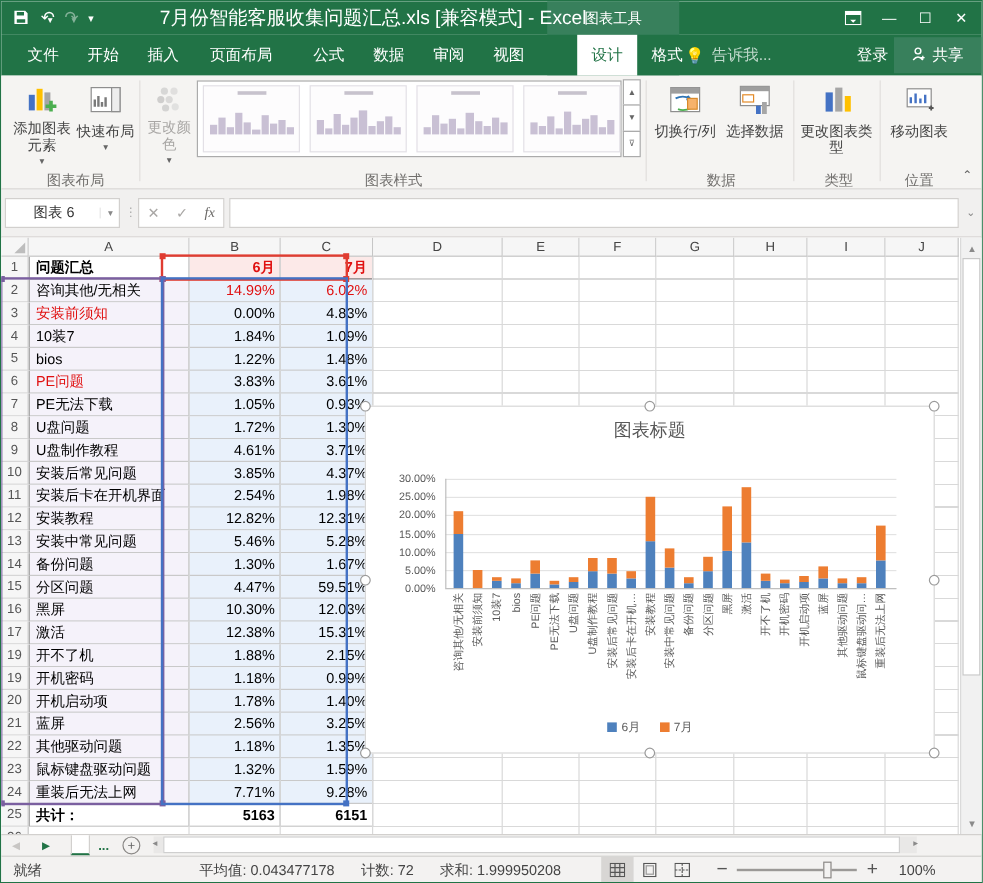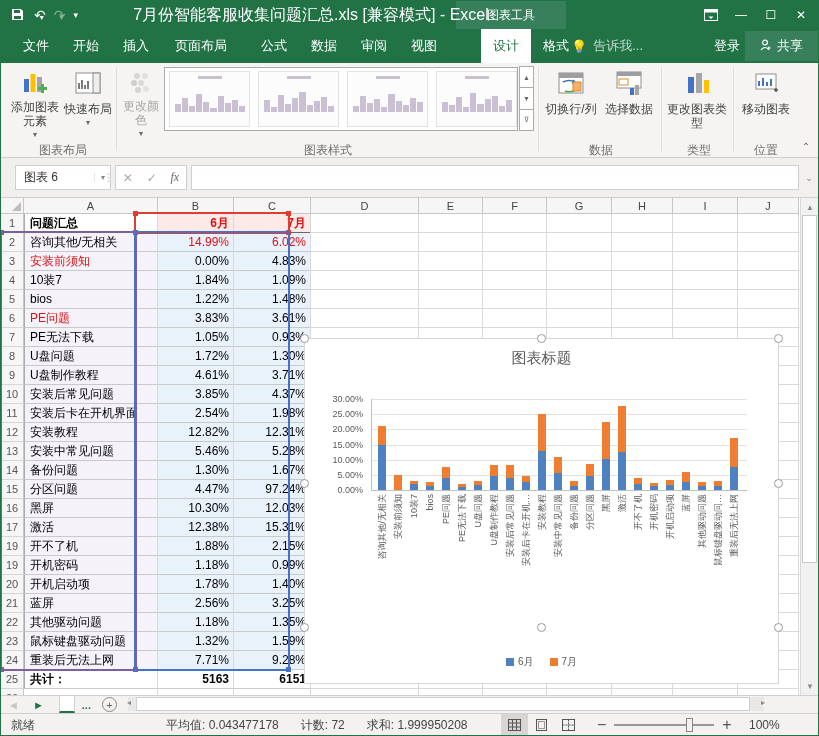--- a/index.html
+++ b/index.html
@@ -51,22 +51,22 @@
                  align-items:flex-end; gap:1px; }
   .thumb .bars i { flex:1; background:#C9C0D4; }
   .gal-arrows { position:absolute; left:518px; top:4px; width:15px; height:64px; display:flex; flex-direction:column; }
   .gal-arrows div { flex:1; background:#fff; border:1px solid #ABABAB; margin-top:-1px; font-size:7px;
                     color:#666; display:flex; align-items:center; justify-content:center; }
   .collapse { position:absolute; left:797px; top:76px; width:16px; height:14px; color:#666; font-size:10px;
               display:flex; align-items:center; justify-content:center; }
 
   
   .fxbar { left:0; top:157px; width:819px; height:40px; background:#F1F0EF; border-bottom:1px solid #D2D0CE; }
-  .namebox { left:14px; top:164px; width:96px; height:25px; background:#fff; border:1px solid #D2D0CE;
-             display:flex; align-items:center; font-size:12px; color:#333; padding-left:8px; }
+  .namebox { left:3px; top:164px; width:96px; height:25px; background:#fff; border:1px solid #D2D0CE;
+             display:flex; align-items:center; font-size:12px; color:#333; padding-left:23px; }
   .namebox .nb-caret { margin-left:auto; padding-right:5px; font-size:8px; color:#888; border-left:1px solid #E6E6E6; padding-left:6px; }
   .fxdots { left:104px; top:164px; width:8px; height:25px; color:#AAA; font-size:10px; display:flex;
             align-items:center; justify-content:center; }
   .fxbtns { left:114px; top:164px; width:72px; height:25px; background:#fff; border:1px solid #D2D0CE;
             display:flex; align-items:center; justify-content:space-around; color:#A9A7A5; font-size:12px; }
   .fxfield { left:190px; top:164px; width:608px; height:25px; background:#fff; border:1px solid #D2D0CE; }
   .fxmore { left:800px; top:164px; width:16px; height:25px; display:flex; align-items:center;
             justify-content:center; color:#888; font-size:9px; }
 
   
@@ -101,21 +101,21 @@
   .rngbox { position:absolute; pointer-events:none; }
   .hdl { position:absolute; width:5px; height:5px; background:inherit; }
 
   
   .vscroll { position:absolute; left:799px; top:0; width:18px; height:497px; background:#F1F1F1; border-left:1px solid #DADADA; }
   .varrow { position:absolute; left:1px; width:16px; height:16px; color:#8A8A8A; font-size:8px;
             display:flex; align-items:center; justify-content:center; }
   .vthumb { position:absolute; left:1px; top:17px; width:15px; height:348px; background:#fff; border:1px solid #C8C8C8; }
 
   
-  .chart { left:303px; top:337px; width:475px; height:346px; background:#fff; border:1px solid #D7D7D7; }
+  .chart { left:303px; top:337px; width:475px; height:290px; background:#fff; border:1px solid #D7D7D7; }
   .ch-title { position:absolute; left:0; top:10px; width:100%; text-align:center; color:#595959; font-size:15px; }
   .ch-grid { position:absolute; height:1px; background:#E3E3E3; }
   .ch-tick { position:absolute; width:48px; text-align:right; font-size:9px; color:#595959; }
   .ch-axis-v { position:absolute; width:1px; background:#BFBFBF; }
   .ch-axis-h { position:absolute; height:1px; background:#BFBFBF; }
   .bar { position:absolute; width:8px; }
   .xlab { position:absolute; width:108px; text-align:right; font-size:9px; color:#595959; line-height:10px;
           transform-origin:0 0; transform:rotate(-90deg) translateX(-100%); white-space:nowrap; }
   .legend { position:absolute; left:0; bottom:14px; width:100%; display:flex; justify-content:center; gap:16px;
             font-size:10px; color:#595959; }
@@ -449,21 +449,21 @@
         <div class="tcell cc fill-bc">5.28%</div>
       </div>
       <div class="trow">
         <div class="tcell ca fill-a">备份问题</div>
         <div class="tcell cb fill-bc">1.30%</div>
         <div class="tcell cc fill-bc">1.67%</div>
       </div>
       <div class="trow">
         <div class="tcell ca fill-a">分区问题</div>
         <div class="tcell cb fill-bc">4.47%</div>
-        <div class="tcell cc fill-bc">97.24%</div>
+        <div class="tcell cc fill-bc">59.51%</div>
       </div>
       <div class="trow">
         <div class="tcell ca fill-a">黑屏</div>
         <div class="tcell cb fill-bc">10.30%</div>
         <div class="tcell cc fill-bc">12.03%</div>
       </div>
       <div class="trow">
         <div class="tcell ca fill-a">激活</div>
         <div class="tcell cb fill-bc">12.38%</div>
         <div class="tcell cc fill-bc">15.31%</div>

